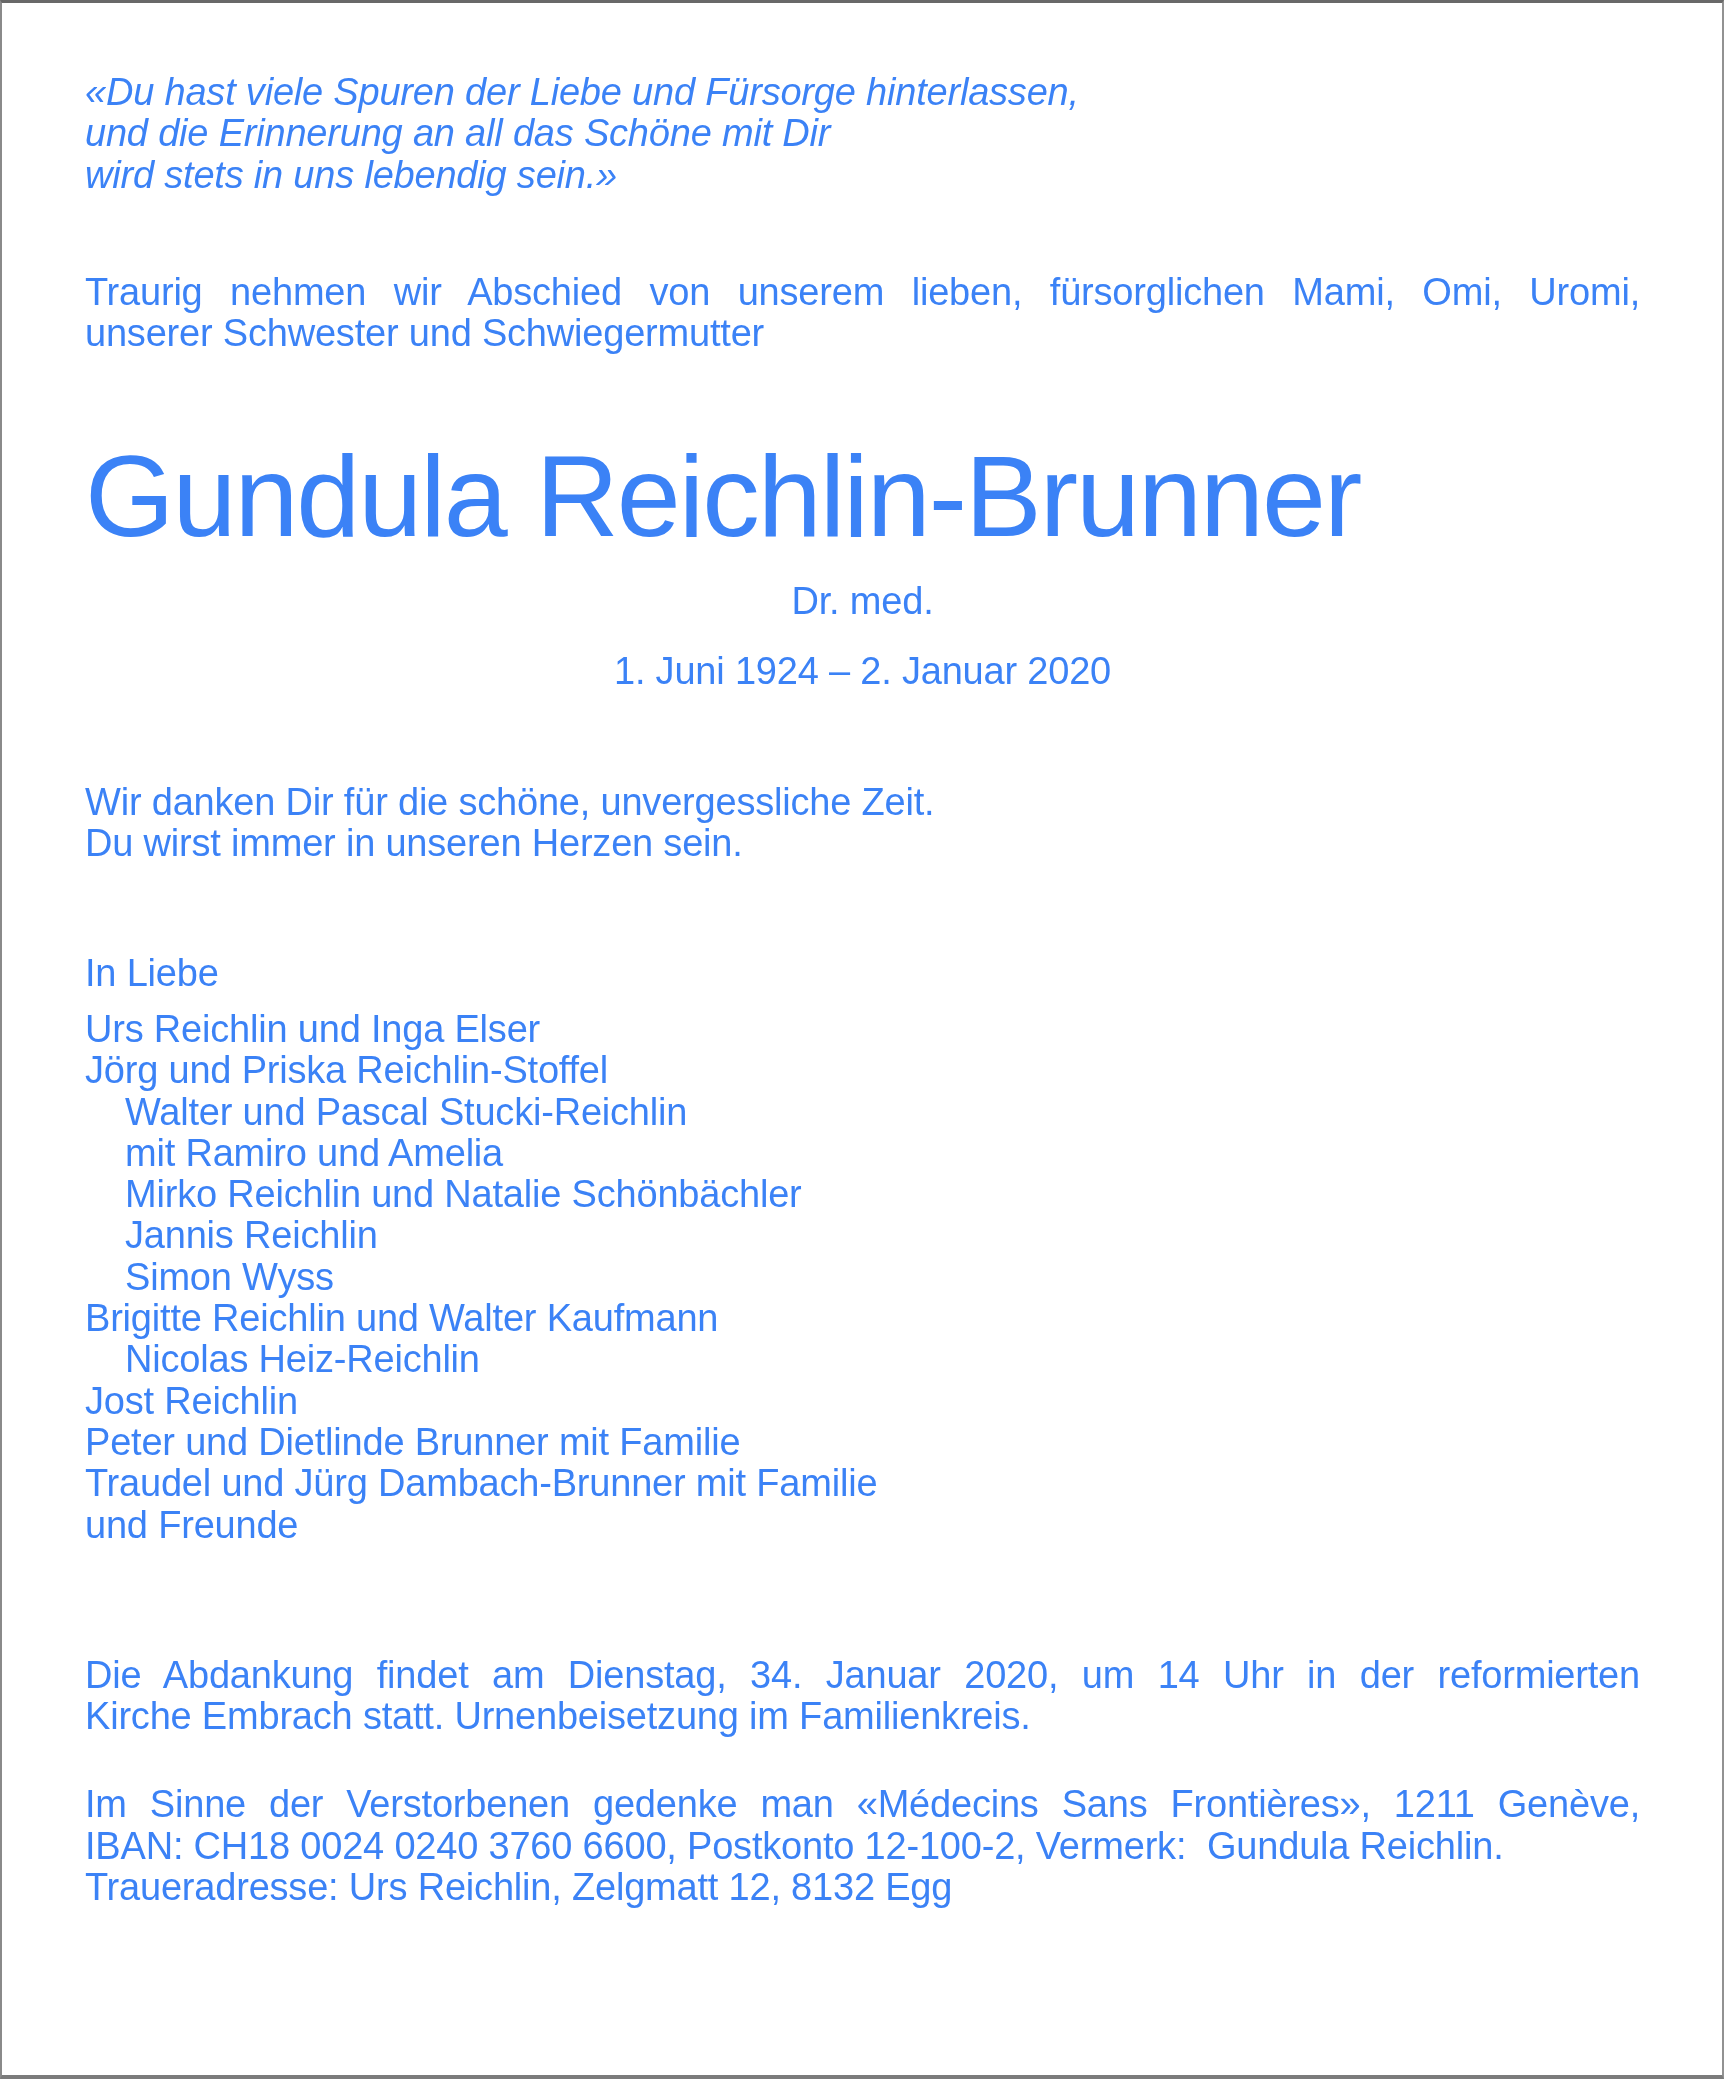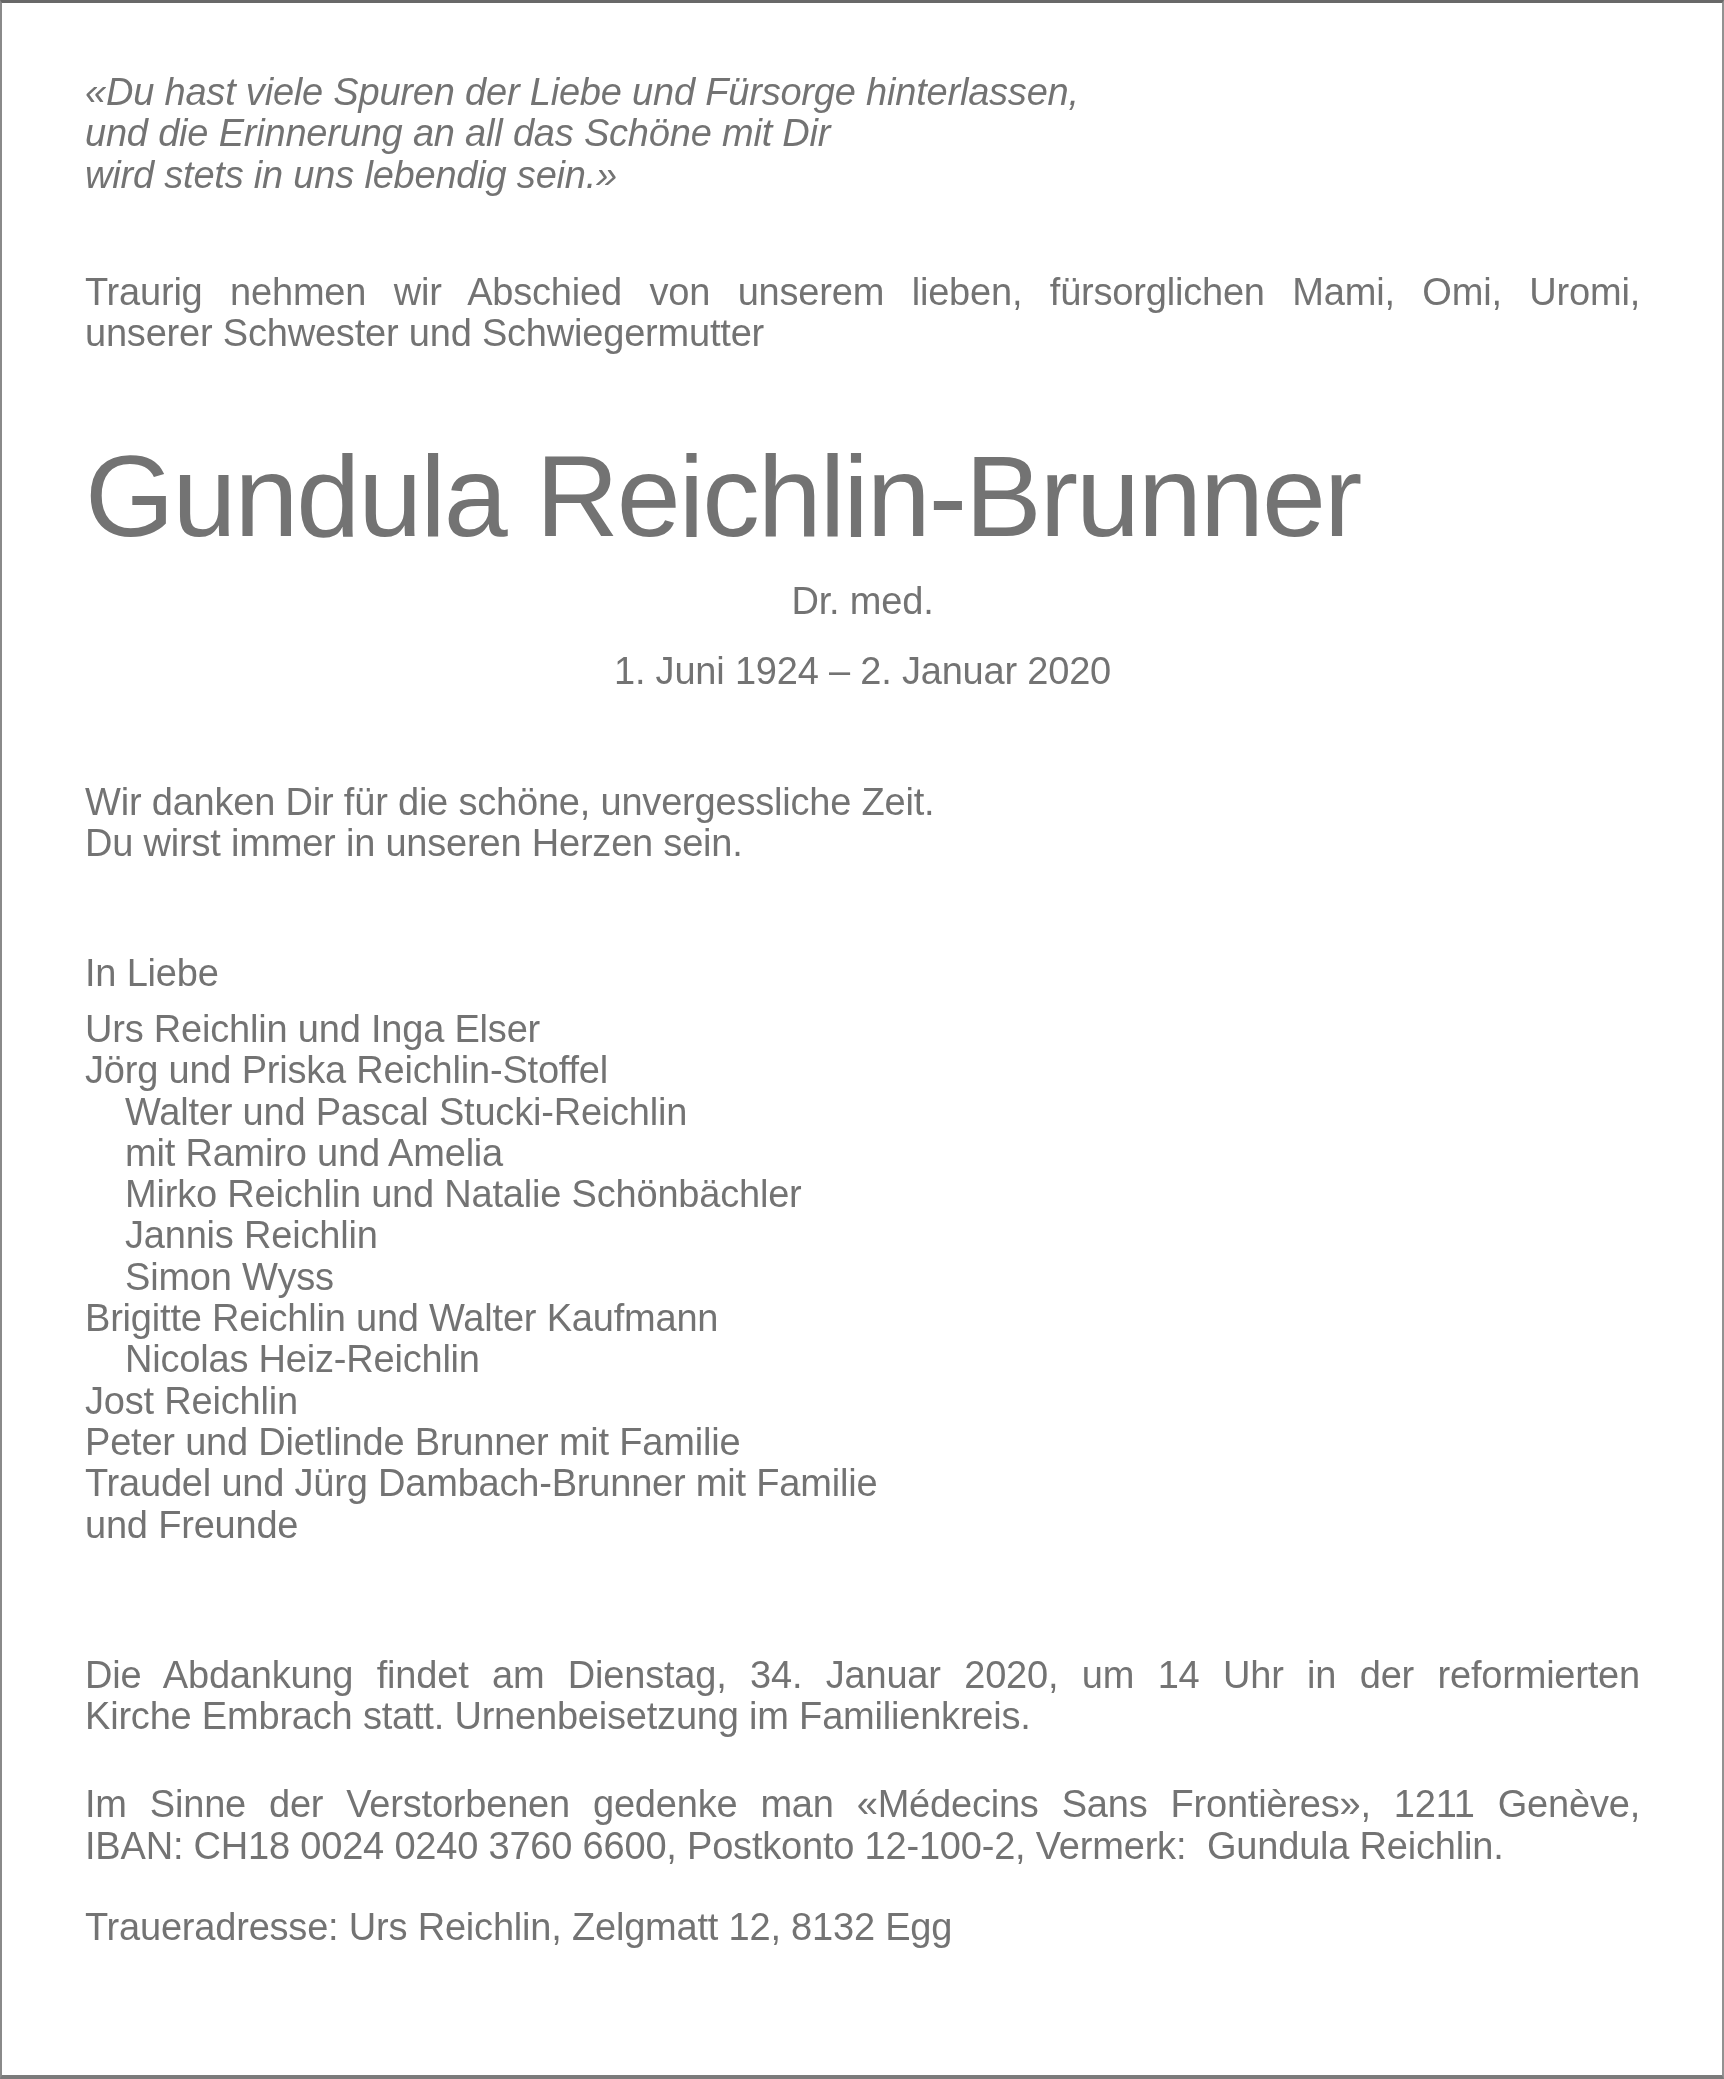--- a/index.html
+++ b/index.html
@@ -8,21 +8,21 @@
     position:relative;
     box-sizing:border-box;
     width:1724px; height:2079px;
     background:#ffffff;
     border-top:3px solid #686868;
     border-left:2px solid #8a8a8a;
     border-right:2px solid #929292;
     border-bottom:4px solid #7b7b7b;
     padding:69px 82px 0 83px;
     font-family:"Liberation Sans","DejaVu Sans",sans-serif;
-    color:#737373;
+    color:#3b82f6;
     font-size:38px;
     line-height:41.3px;
     letter-spacing:-0.2px;
     overflow:hidden;
   }
   .quote { font-style:italic; }
   .intro { margin-top:76px; }
   .stretch { text-align:justify; text-align-last:justify; }
   .name {
     margin:83px 0 0 0;
@@ -35,21 +35,21 @@
   .acad  { margin-top:26px; text-align:center; }
   .dates { margin-top:28px; text-align:center; }
   .thanks { margin-top:90px; }
   .inliebe { margin-top:88px; }
   .mourners { margin-top:15px; }
   .m { }
   .ind { padding-left:40px; }
   .funeral { margin-top:109px; }
   .donation { margin-top:47px; }
   .pre { white-space:pre-wrap; }
-  .address { margin-top:40px; }
+  .address { }
 </style>
 </head>
 <body>
 
 <div class="page">
 
   <div class="quote">
     <div>«Du hast viele Spuren der Liebe und Fürsorge hinterlassen,</div>
     <div>und die Erinnerung an all das Schöne mit Dir</div>
     <div>wird stets in uns lebendig sein.»</div>

